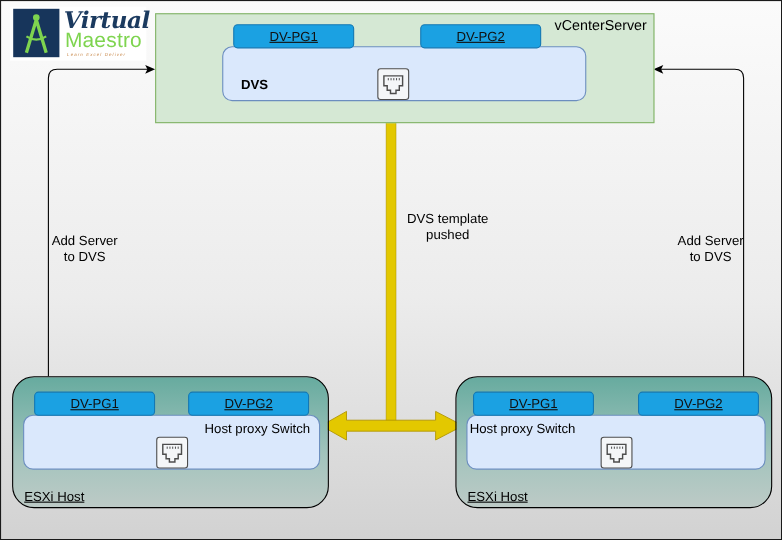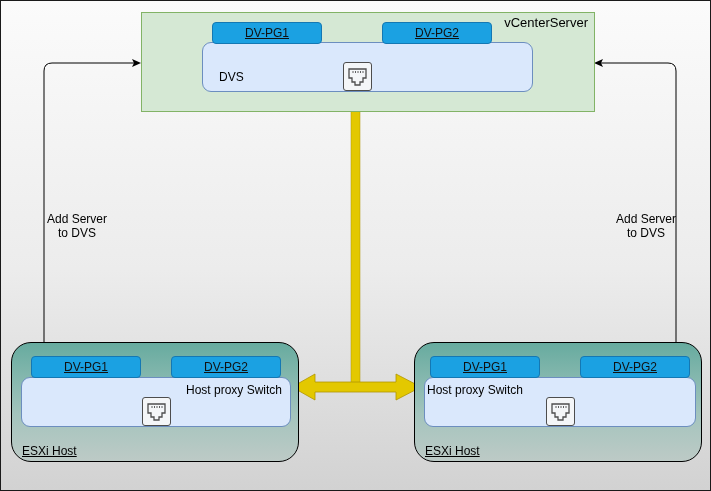--- a/index.html
+++ b/index.html
@@ -36,24 +36,36 @@
     <polygon points="140,62 131,58 133,62 131,66" fill="#000"></polygon>
 
     <path d="M675,341 L675,70 Q675,62 667,62 L599,62" fill="none" stroke="#000" stroke-width="1"></path>
     <polygon points="593,62 602,58 600,62 602,66" fill="#000"></polygon>
 
     <rect x="350" y="89" width="9" height="296" fill="#e3c800" stroke="#b09500" stroke-width="0.5"></rect>
 
     <polygon points="291,386 314,373 314,381 395,381 395,373 420,386 395,399 395,391 314,391 314,399" fill="#e3c800" stroke="#b09500" stroke-width="0.8"></polygon>
   </svg>
 
+  <div class="abs logo">
+    <div class="abs logo-mark">
+      <svg width="42" height="44" viewBox="0 0 42 44">
+        <circle cx="21" cy="8" r="3" fill="#7ed44f"></circle>
+        <path d="M21,10 L12,40 M21,10 L30,40" stroke="#7ed44f" stroke-width="3" fill="none"></path>
+        <path d="M12,25 Q21,31 30,25" stroke="#7ed44f" stroke-width="2" fill="none"></path>
+      </svg>
+    </div>
+    <div class="abs logo-word1">Virtual</div>
+    <div class="abs logo-word2">Maestro</div>
+    <div class="abs logo-tag">Learn  Excel  Deliver</div>
+  </div>
 
   <div class="abs vcenter">
     <div class="abs vc-label">vCenterServer</div>
-    <div class="abs switch" style="left:60px;top:29px;width:329px;height:48px;">
+    <div class="abs switch" style="left:60px;top:29px;width:329px;height:48px;font-weight:bold;">
       <div class="abs sw-label" style="left:16px;top:27px;">DVS</div>
       <div class="abs rj" style="left:140px;top:19px;">
         <svg width="27" height="27" viewBox="0 0 27 27">
           <path d="M5,6 H22 V15 H19 V19 H16 V22 H11 V19 H8 V15 H5 Z" fill="none" stroke="#4d4d4d" stroke-width="1.3"></path>
           <path d="M9,8 V10 M11.5,8 V10 M14,8 V10 M16.5,8 V10 M19,8 V10" stroke="#4d4d4d" stroke-width="0.9"></path>
         </svg>
       </div>
     </div>
     <div class="abs pg" style="left:70px;top:9px;">DV-PG1</div>
     <div class="abs pg" style="left:240px;top:9px;">DV-PG2</div>
@@ -82,20 +94,24 @@
           <path d="M5,6 H22 V15 H19 V19 H16 V22 H11 V19 H8 V15 H5 Z" fill="none" stroke="#4d4d4d" stroke-width="1.3"></path>
           <path d="M9,8 V10 M11.5,8 V10 M14,8 V10 M16.5,8 V10 M19,8 V10" stroke="#4d4d4d" stroke-width="0.9"></path>
         </svg>
       </div>
     </div>
     <div class="abs pg" style="left:15px;top:13px;">DV-PG1</div>
     <div class="abs pg" style="left:165px;top:13px;">DV-PG2</div>
     <div class="abs host-label">ESXi Host</div>
   </div>
 
+  <div class="abs edge-label" style="left:366px;top:191px;width:80px;">
+    <div>DVS template</div>
+    <div>pushed</div>
+  </div>
   <div class="abs edge-label" style="left:40px;top:211px;width:72px;">
     <div>Add Server</div>
     <div>to DVS</div>
   </div>
   <div class="abs edge-label" style="left:609px;top:211px;width:72px;">
     <div>Add Server</div>
     <div>to DVS</div>
   </div>
 
 </div>

